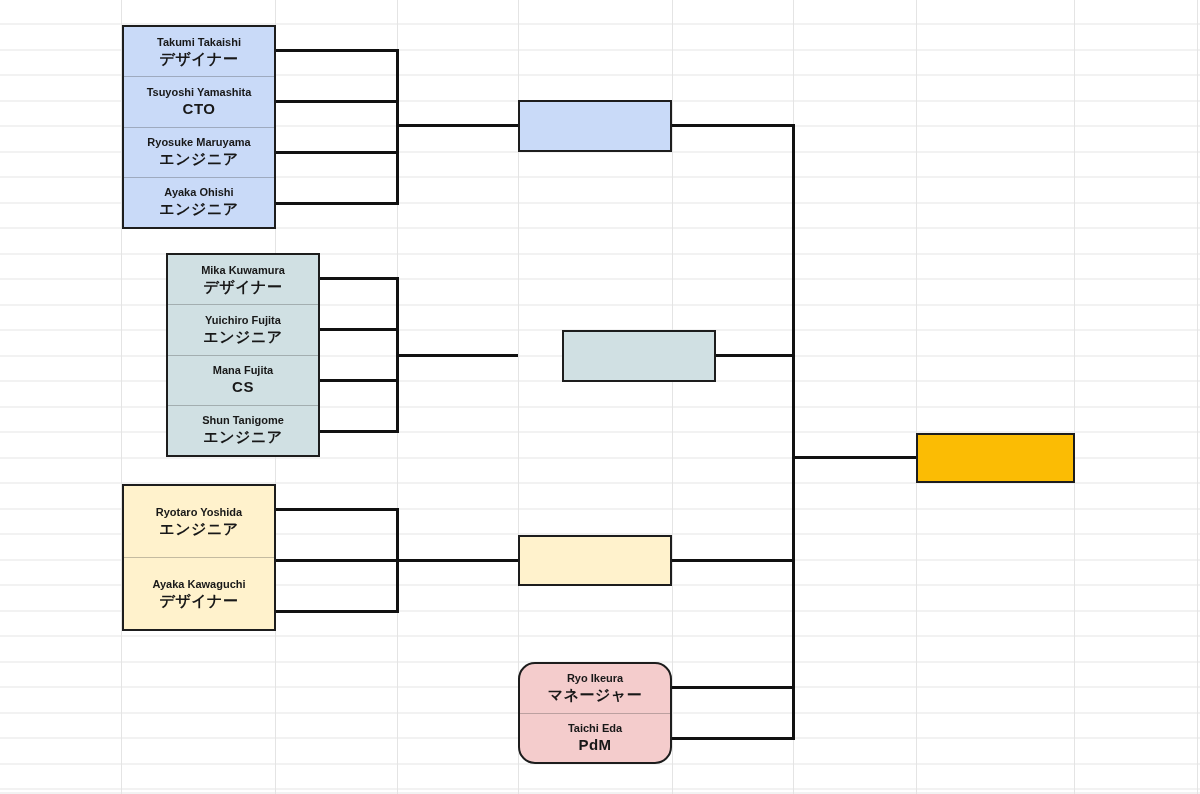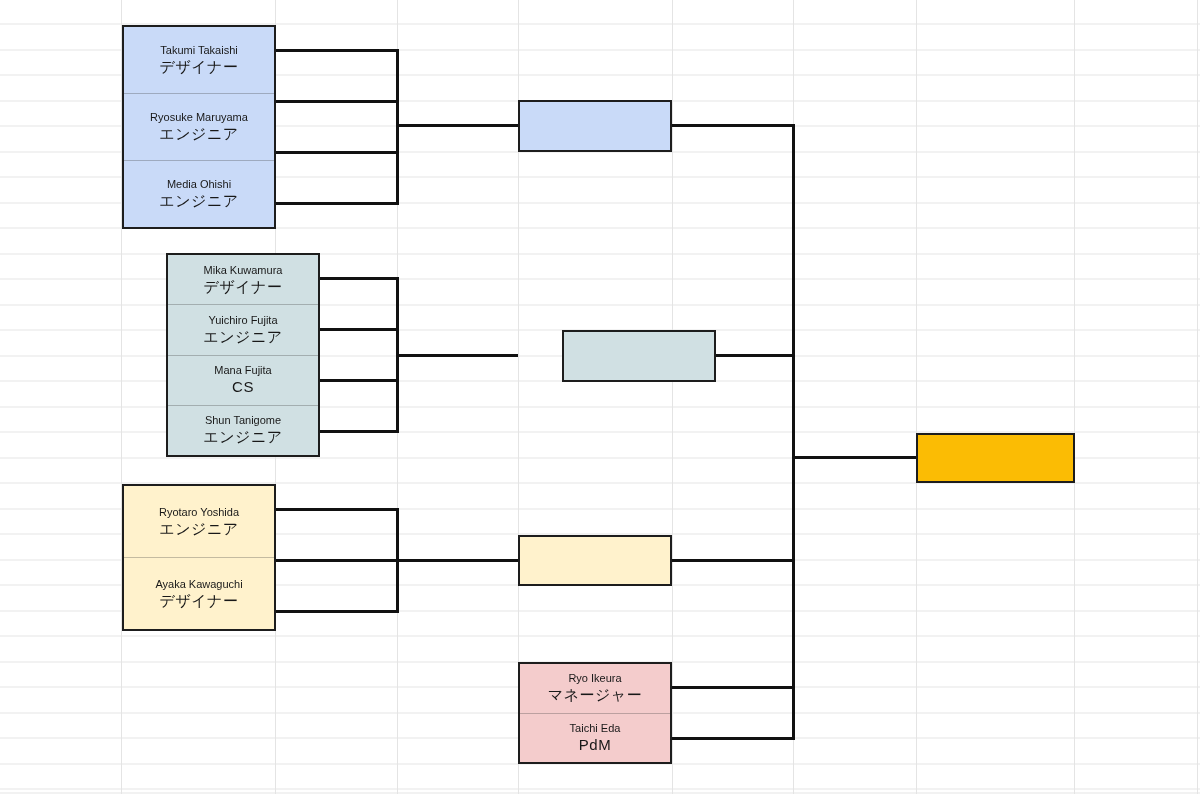--- a/index.html
+++ b/index.html
@@ -12,26 +12,26 @@
     position:absolute;left:0;top:0;width:1200px;height:794px;
     background-image:repeating-linear-gradient(to bottom,#e4e4e4 0,#e4e4e4 1px,transparent 1px,transparent 25.5px);
     background-position:0 -1.5px;
   }
   .gv{position:absolute;top:0;width:1px;height:794px;background:#e4e4e4;}
   
   .box{position:absolute;box-sizing:border-box;border:2px solid #1d1d1d;z-index:3;}
   .fill-blue{background:#c9daf8;}
   .fill-green{background:#d0e0e3;margin-left:44px;}
   .fill-cream{background:#fff2cc;}
-  .fill-pink{background:#f4cccc;}
+  .fill-pink{background:#f4cccc;border-radius:17px;}
   .fill-orange{background:#fbbc04;}
   .group{display:flex;flex-direction:column;}
   .member{
     flex:1;display:flex;flex-direction:column;align-items:center;justify-content:center;
-    text-align:center;color:#181818;
+    text-align:center;color:#181818;font-weight:bold;
   }
   .member + .member{border-top:1px solid rgba(60,60,60,0.30);}
   .m-name{font-size:11px;line-height:13px;}
   .m-role{font-size:15px;line-height:19px;letter-spacing:0.5px;text-align:center;}
   
   .hl,.vl{position:absolute;background:#111;z-index:2;}
   .hl{height:3px;}
   .vl{width:3px;}
 </style>
 </head>
@@ -76,25 +76,29 @@
   <div class="hl" style="left:672px;top:737px;width:123px"></div>
   <div class="vl" style="left:792px;top:124px;height:616px"></div>
   <div class="hl" style="left:792px;top:456px;width:124px"></div>
 
   <div class="box group fill-blue" style="left:122px;top:25px;width:154px;height:204px">
     <div class="member">
       <span class="m-name">Takumi Takaishi</span>
       <span class="m-role">デザイナー</span>
     </div>
     <div class="member">
+      <span class="m-name">Tsuyoshi Yamashita</span>
+      <span class="m-role">CTO</span>
+    </div>
+    <div class="member">
       <span class="m-name">Ryosuke Maruyama</span>
       <span class="m-role">エンジニア</span>
     </div>
     <div class="member">
-      <span class="m-name">Media Ohishi</span>
+      <span class="m-name">Ayaka Ohishi</span>
       <span class="m-role">エンジニア</span>
     </div>
   </div>
 
   <div class="box group fill-green" style="left:122px;top:253px;width:154px;height:204px">
     <div class="member">
       <span class="m-name">Mika Kuwamura</span>
       <span class="m-role">デザイナー</span>
     </div>
     <div class="member">

